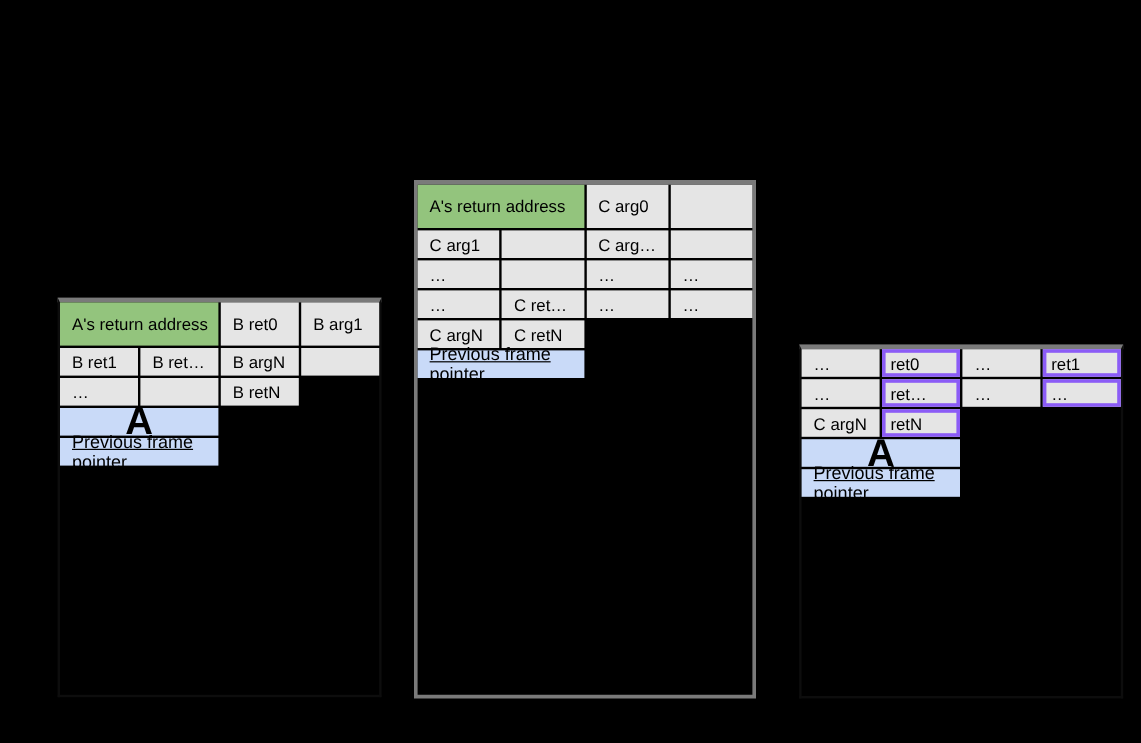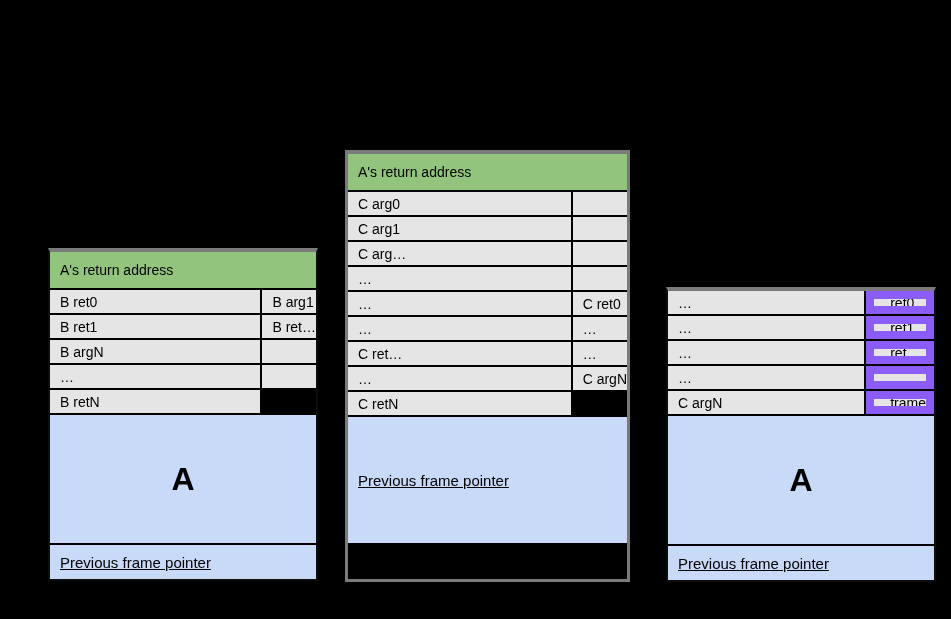--- a/index.html
+++ b/index.html
@@ -12,21 +12,21 @@
     width: 951px;
     height: 619px;
     background: #000000;
     overflow: hidden;
     font-family: "Liberation Sans", sans-serif;
     color: #000000;
   }
   .stack {
     position: absolute;
     display: grid;
-    grid-template-columns: 1fr;
+    grid-template-columns: 1fr 1fr 1fr 1fr;
     gap: 2px;
     background: #000000; 
     box-sizing: border-box;
   }
   .stack.edge-dark {
     border: 2px solid #0d0d0d;
     border-top: 4px solid #7a7a7a;
   }
   .stack.edge-gray {
     border: 3px solid #7a7a7a;
@@ -43,22 +43,22 @@
   .cell {
     background: #e5e5e5;
     display: flex;
     align-items: center;
     padding-left: 10px;
     font-size: 14px;
     box-sizing: border-box;
     overflow: hidden;
   }
   .cell.hl {
-    border: 8px solid #8b5cf6;
-    padding-left: 16px;
+    border: 3px solid #8b5cf6;
+    padding-left: 4px;
   }
   .region {
     grid-column: 1 / span 2;
     background: #c9daf8;
     display: flex;
     align-items: center;
     justify-content: center;
     font-size: 32px;
     font-weight: bold;
   }
@@ -106,21 +106,20 @@
 
     <div class="cell">C arg0</div>
     <div class="cell"></div>
     <div class="cell">C arg1</div>
     <div class="cell"></div>
     <div class="cell">C arg…</div>
     <div class="cell"></div>
     <div class="cell">…</div>
     <div class="cell"></div>
     <div class="cell">…</div>
-    <div class="cell">C ret0</div>
     <div class="cell">…</div>
     <div class="cell">…</div>
     <div class="cell">C ret…</div>
     <div class="cell">…</div>
     <div class="cell">…</div>
     <div class="cell">C argN</div>
     <div class="cell">C retN</div>
 
     <div class="footer">Previous frame pointer</div>
   </div>
@@ -128,19 +127,19 @@
   <div id="stack-right" class="stack edge-dark">
     <div class="cell">…</div>
     <div class="cell hl">ret0</div>
     <div class="cell">…</div>
     <div class="cell hl">ret1</div>
     <div class="cell">…</div>
     <div class="cell hl">ret…</div>
     <div class="cell">…</div>
     <div class="cell hl">…</div>
     <div class="cell">C argN</div>
-    <div class="cell hl">frame</div>
+    <div class="cell hl">retN</div>
 
     <div class="region">A</div>
     <div class="footer">Previous frame pointer</div>
   </div>
 
 </div>
 
 </body></html>

